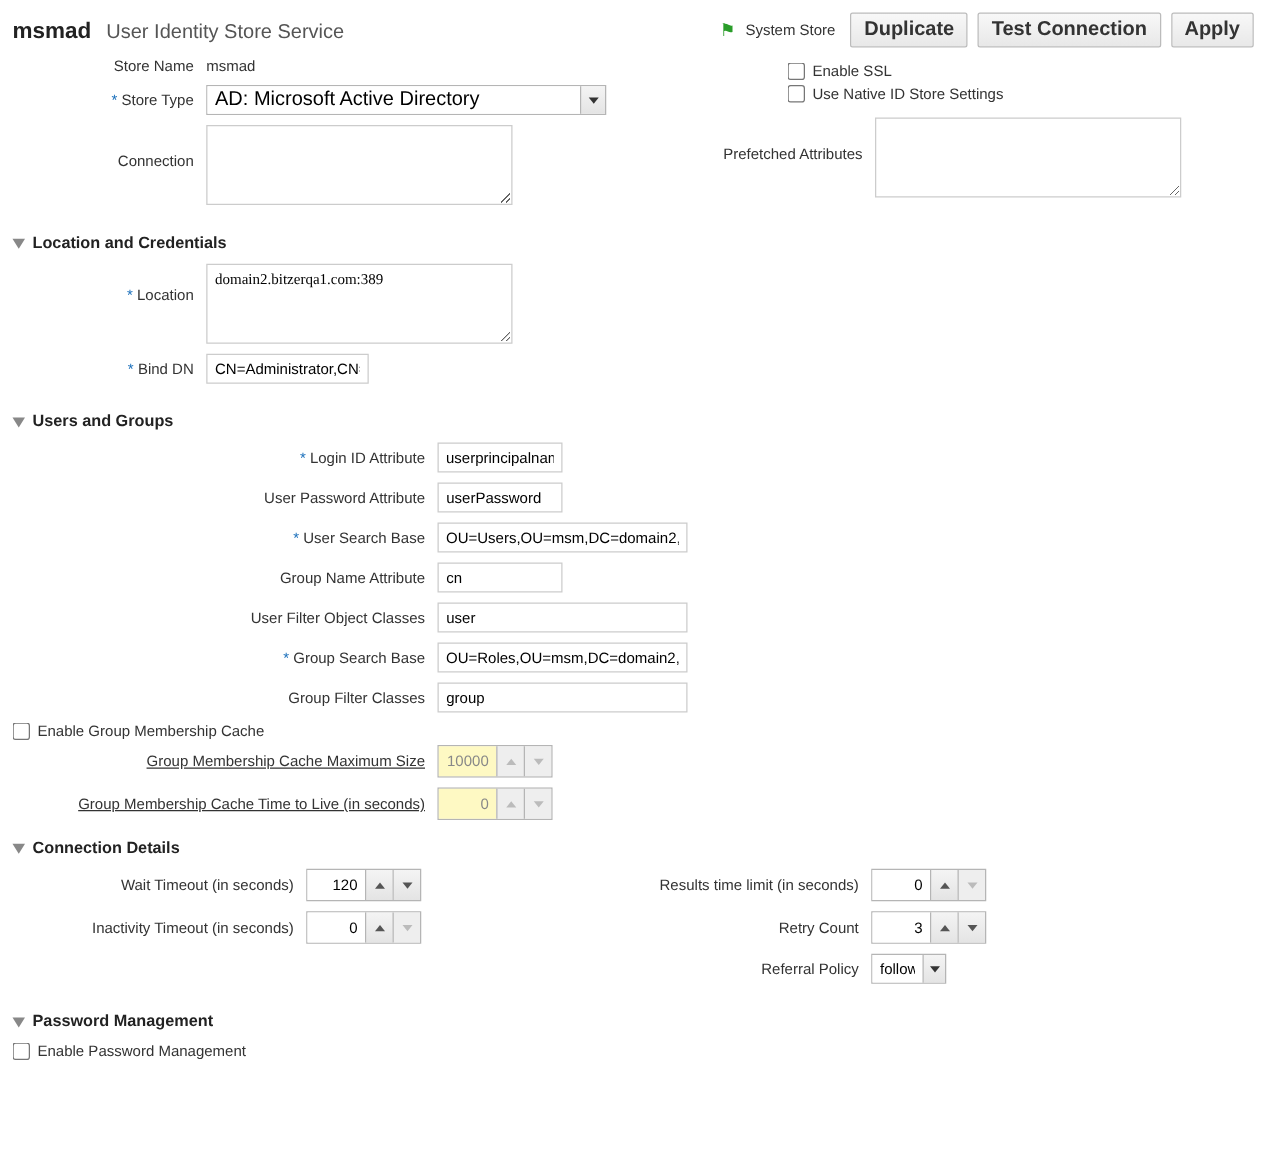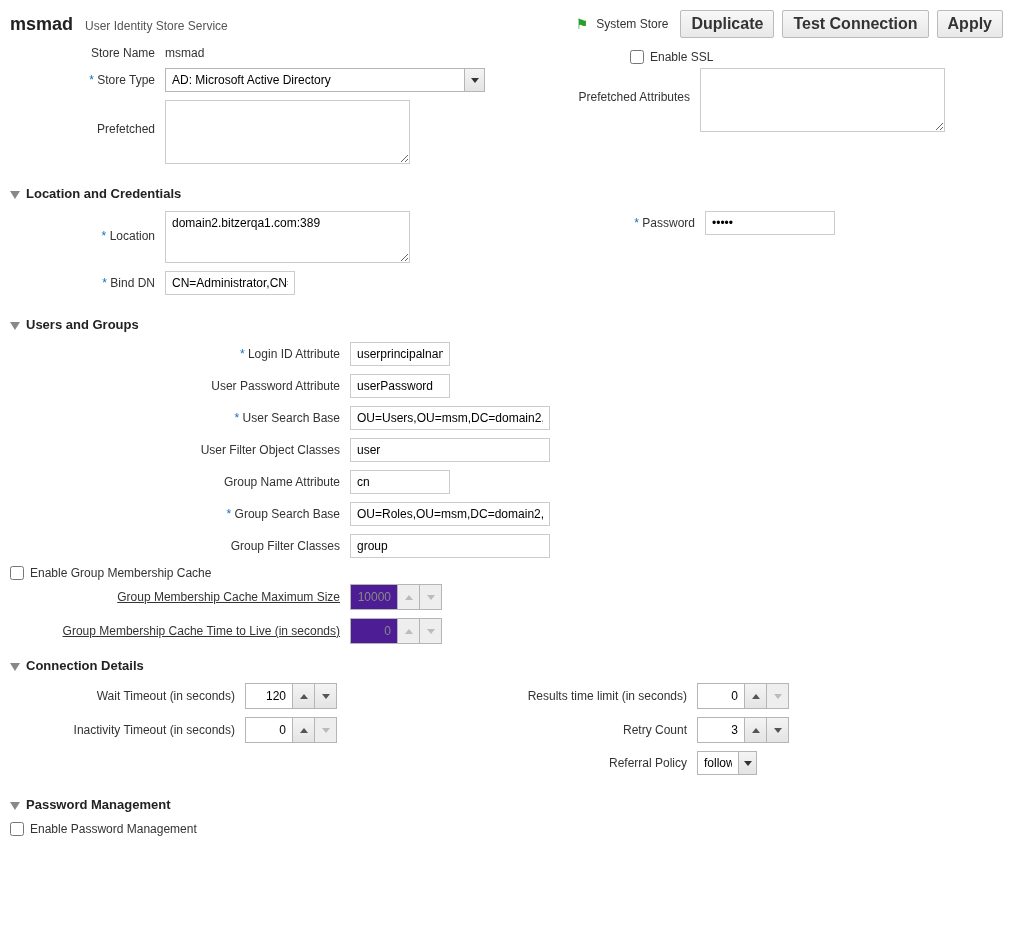--- a/index.html
+++ b/index.html
@@ -13,21 +13,21 @@
     width: 1013px;
   }
   .header-row {
     display: flex;
     align-items: center;
     justify-content: space-between;
     margin-bottom: 8px;
   }
   .header-left { display: flex; align-items: baseline; gap: 12px; }
   .page-title { font-size: 18px; font-weight: bold; color: #222; }
-  .page-subtitle { font-size: 12px; color: #555; }
+  .page-subtitle { font-size: 16px; color: #555; }
   .header-right { display: flex; align-items: center; gap: 8px; }
   .flag-icon { color: #2a9d2a; font-size: 14px; }
   .system-store { color: #333; margin-right: 4px;}
   .btn {
     background: linear-gradient(#f8f8f8,#e8e8e8);
     border: 1px solid #bbb;
     padding: 4px 10px;
     font-size: 16px;
     font-weight: bold;
     color: #333;
@@ -57,21 +57,21 @@
     border: 1px solid #b5b5b5;
     background: #fff;
     height: 24px;
     width: 320px;
   }
   .select-wrap input {
     border: none;
     outline: none;
     flex: 1;
     padding: 0 6px;
-    font-size: 12px;
+    font-size: 16px;
   }
   .select-btn {
     width: 20px;
     border-left: 1px solid #b5b5b5;
     background: linear-gradient(#f4f4f4,#e4e4e4);
     display: flex;
     align-items: center;
     justify-content: center;
     cursor: pointer;
   }
@@ -85,21 +85,21 @@
   .textarea {
     border: 1px solid #ccc;
     width: 245px;
     height: 64px;
     padding: 4px 6px;
     font-size: 12px;
     font-family: inherit;
     resize: both;
     outline: none;
   }
-  .textarea.small { height: 52px; }
+  .textarea.small { height: 64px; font-family: Liberation Serif, serif; }
   .textfield {
     border: 1px solid #ccc;
     height: 24px;
     padding: 0 6px;
     font-size: 12px;
     font-family: inherit;
     outline: none;
   }
   .textfield.w130 { width: 130px; }
   .textfield.w100 { width: 100px; }
@@ -129,21 +129,21 @@
   }
   .spinner input {
     border: none;
     width: 46px;
     text-align: right;
     padding: 0 6px;
     font-size: 12px;
     outline: none;
   }
   .spinner.disabled { background: #f1f1f1; }
-  .spinner.disabled input { background: #4c1d95; color: #888; text-align: right; }
+  .spinner.disabled input { background: #fef9c3; color: #888; text-align: right; }
   .spin-btn {
     width: 22px;
     border-left: 1px solid #b5b5b5;
     background: linear-gradient(#f4f4f4,#e4e4e4);
     display: flex;
     align-items: center;
     justify-content: center;
     cursor: pointer;
   }
   .spin-btn.disabled { background:#eee; color:#bbb; cursor:default;}
@@ -200,28 +200,32 @@
     <div class="form-row">
       <div class="label req">Store Type</div>
       <div class="select-wrap">
         <input type="text" readonly="" value="AD: Microsoft Active Directory" style="">
         <div class="select-btn">
           <div class="arrow-down"></div>
         </div>
       </div>
     </div>
     <div class="form-row top">
-      <div class="label" style="padding-top:22px;">Prefetched</div>
+      <div class="label" style="padding-top:22px;">Connection</div>
       <textarea class="textarea" style=""></textarea>
     </div>
   </div>
   <div class="col-right">
     <div class="chk-row right-pad" style="margin-top:4px;">
       <input type="checkbox" style="">
       <span>Enable SSL</span>
+    </div>
+    <div class="chk-row right-pad" style="margin-bottom:12px;">
+      <input type="checkbox" style="">
+      <span>Use Native ID Store Settings</span>
     </div>
     <div class="form-row top">
       <div class="label" style="width:130px; padding-top:22px;">Prefetched Attributes</div>
       <textarea class="textarea" style=""></textarea>
     </div>
   </div>
 </div>
 
 <div class="section-header">
   <div class="tri"></div>
@@ -231,52 +235,46 @@
   <div>
     <div class="form-row top loc-row">
       <div class="label req" style="padding-top:18px;">Location</div>
       <textarea class="textarea small" style="width: 245px;">domain2.bitzerqa1.com:389</textarea>
     </div>
     <div class="form-row loc-row">
       <div class="label req">Bind DN</div>
       <input class="textfield w130" value="CN=Administrator,CN=" style="">
     </div>
   </div>
-  <div style="padding-left:140px;">
-    <div class="form-row pw-row">
-      <div class="label req">Password</div>
-      <input class="textfield w130" type="password" value="•••••" style="">
-    </div>
-  </div>
 </div>
 
 <div class="section-header">
   <div class="tri"></div>
   <div class="section-title">Users and Groups</div>
 </div>
 <div>
   <div class="form-row">
     <div class="label wide1 req">Login ID Attribute</div>
     <input class="textfield w100" value="userprincipalname" style="">
   </div>
   <div class="form-row">
     <div class="label wide1">User Password Attribute</div>
     <input class="textfield w100" value="userPassword" style="">
   </div>
   <div class="form-row">
     <div class="label wide1 req">User Search Base</div>
     <input class="textfield w200" value="OU=Users,OU=msm,DC=domain2,DC=" style="">
   </div>
   <div class="form-row">
+    <div class="label wide1">Group Name Attribute</div>
+    <input class="textfield w100" value="cn" style="">
+  </div>
+  <div class="form-row">
     <div class="label wide1">User Filter Object Classes</div>
     <input class="textfield w200" value="user" style="">
-  </div>
-  <div class="form-row">
-    <div class="label wide1">Group Name Attribute</div>
-    <input class="textfield w100" value="cn" style="">
   </div>
   <div class="form-row">
     <div class="label wide1 req">Group Search Base</div>
     <input class="textfield w200" value="OU=Roles,OU=msm,DC=domain2,DC=" style="">
   </div>
   <div class="form-row">
     <div class="label wide1">Group Filter Classes</div>
     <input class="textfield w200" value="group" style="">
   </div>
   <div class="chk-row">

